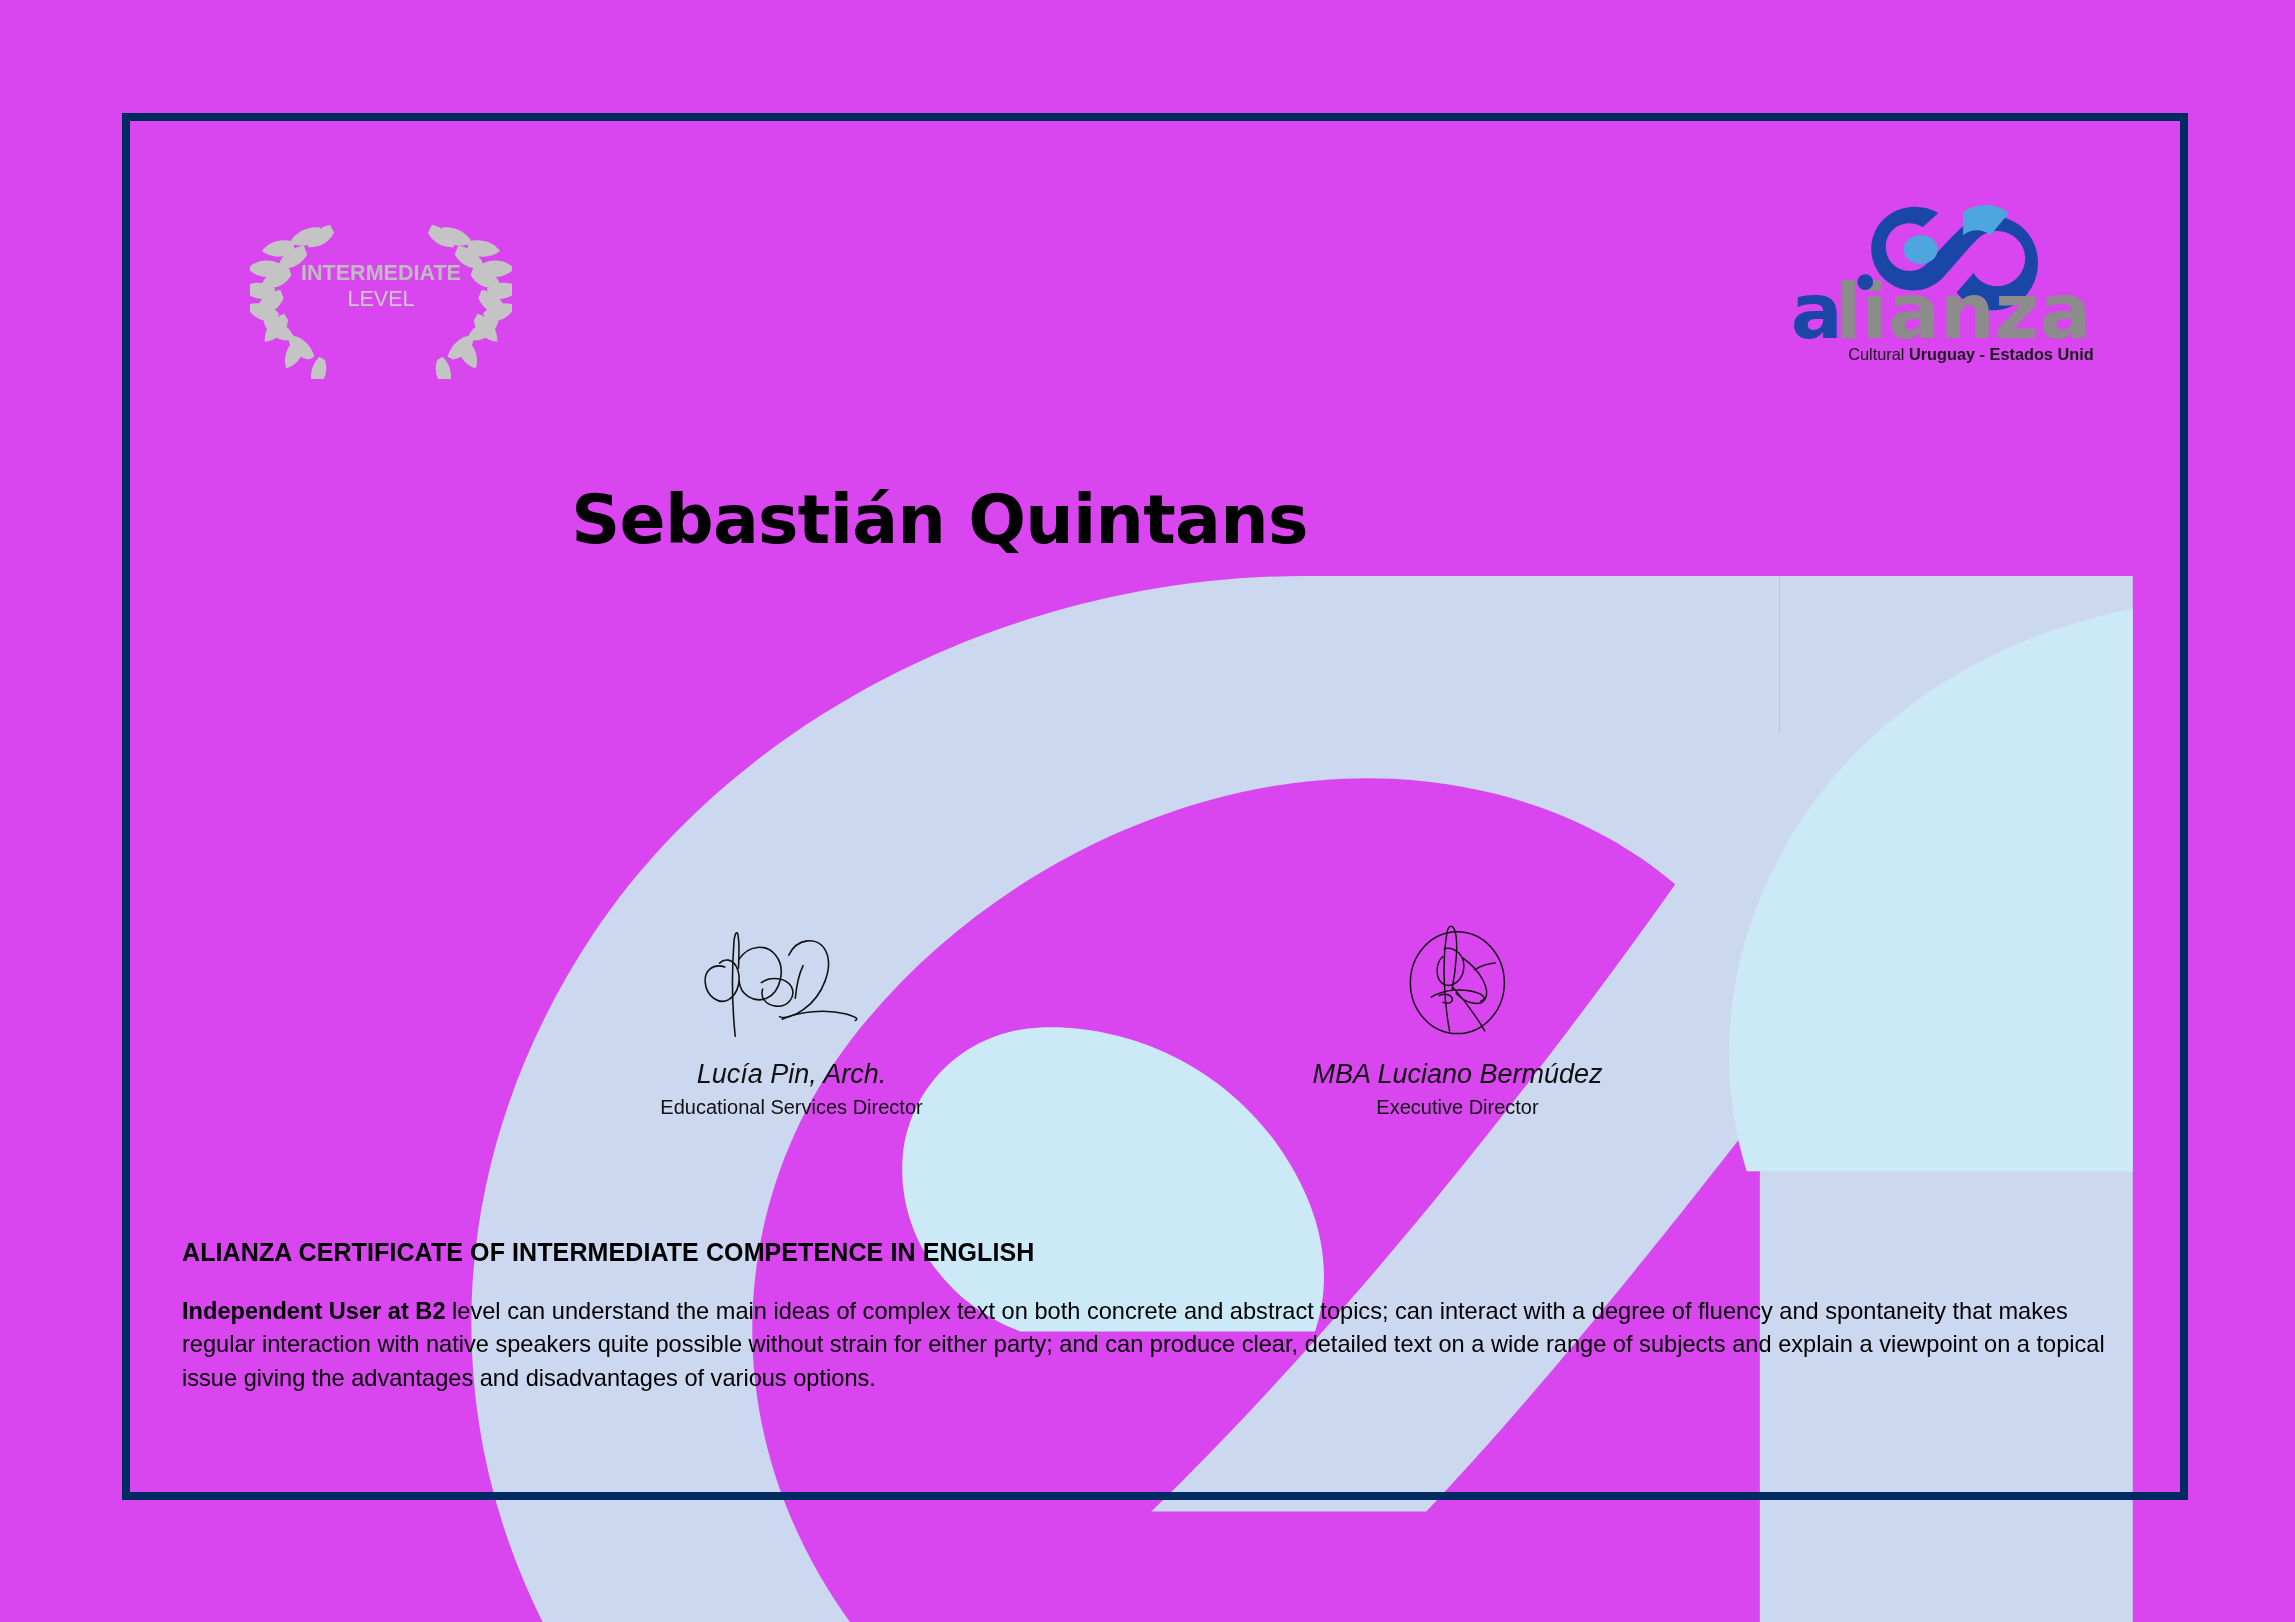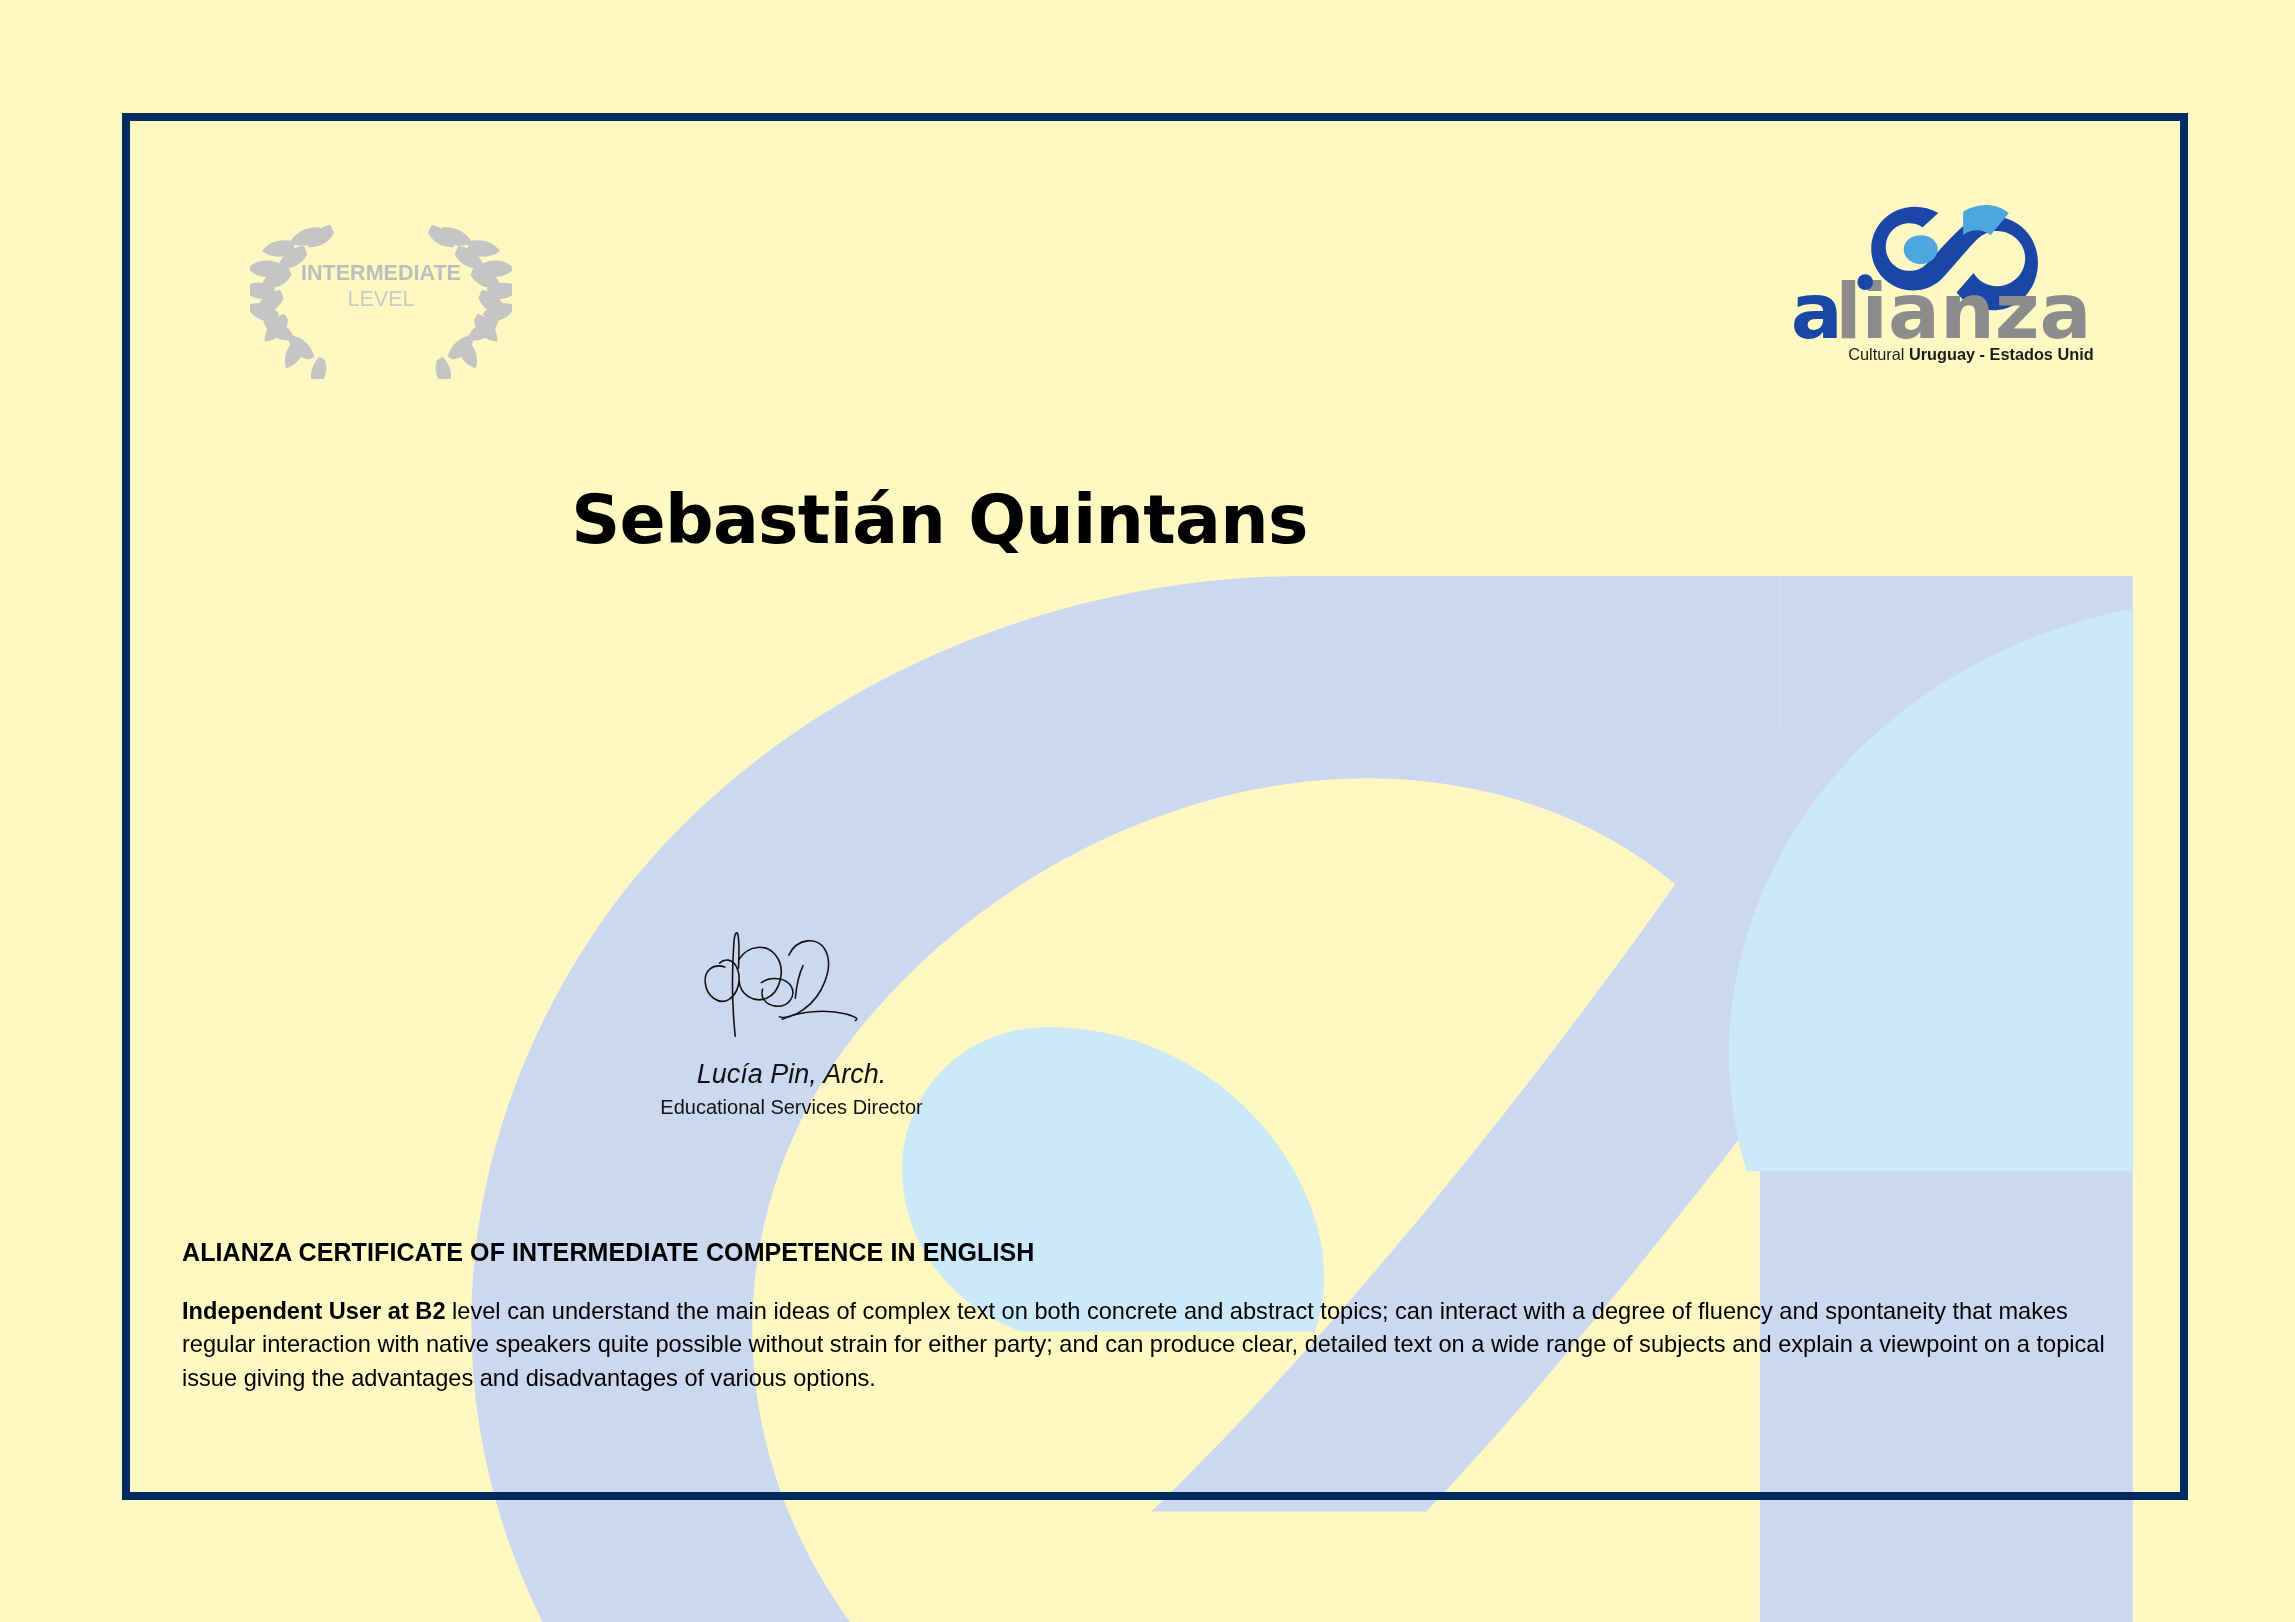--- a/index.html
+++ b/index.html
@@ -12,21 +12,21 @@
     height: 1623px;
     font-family: "DejaVu Sans", sans-serif;
     overflow: hidden;
   }
 
   
   .page {
     position: relative;
     width: 2295px;
     height: 1623px;
-    background: #fef9c3;
+    background: #d946ef;
     overflow: hidden;
   }
 
   
   .watermark {
     position: absolute;
     left: 0;
     top: 0;
     width: 2295px;
     height: 1623px;
@@ -324,20 +324,38 @@
             <path d="M160 54 C172 28 204 24 216 46 C230 72 212 116 184 136 C168 148 152 152 146 148"></path>
             <path d="M150 152 C176 140 216 136 248 144 C262 148 268 152 262 154"></path>
             <path d="M170 120 C172 100 176 82 182 70"></path>
           </g>
         </svg>
       </div>
       <div class="signer-name">Lucía Pin, Arch.</div>
       <div class="signer-title">Educational Services Director</div>
     </div>
 
+    <div class="signature-block right">
+      <div class="signature-mark">
+        <svg width="164" height="124" viewBox="0 0 250 190" xmlns="http://www.w3.org/2000/svg">
+          <g fill="none" stroke="#111111" stroke-width="2.2" stroke-linecap="round">
+            <ellipse cx="124" cy="96" rx="72" ry="78"></ellipse>
+            <path d="M112 170 C104 126 100 66 108 20 C110 8 116 6 120 16 C126 32 122 74 116 106"></path>
+            <path d="M104 44 C118 40 134 52 134 70 C134 92 116 106 102 98 C90 90 90 66 102 56"></path>
+            <path d="M132 58 C158 76 176 106 166 122 C158 134 134 126 122 112"></path>
+            <path d="M84 118 C104 106 134 104 156 112 C166 116 168 122 160 124"></path>
+            <path d="M96 116 C104 112 114 114 116 120 C118 126 110 130 102 126"></path>
+            <path d="M118 104 C134 122 152 146 166 170"></path>
+            <path d="M150 76 C162 70 174 66 182 66"></path>
+          </g>
+        </svg>
+      </div>
+      <div class="signer-name">MBA Luciano Bermúdez</div>
+      <div class="signer-title">Executive Director</div>
+    </div>
 
     <div class="footer-block">
       <div class="footer-heading">ALIANZA CERTIFICATE OF INTERMEDIATE COMPETENCE IN ENGLISH</div>
       <div class="footer-body"><span class="lead">Independent User at B2</span><span> level can understand the main ideas of complex text on both concrete and abstract topics; can interact with a degree of fluency and spontaneity that makes regular interaction with native speakers quite possible without strain for either party; and can produce clear, detailed text on a wide range of subjects and explain a viewpoint on a topical issue giving the advantages and disadvantages of various options.</span></div>
     </div>
 
   </div>
 </div>
 
 

